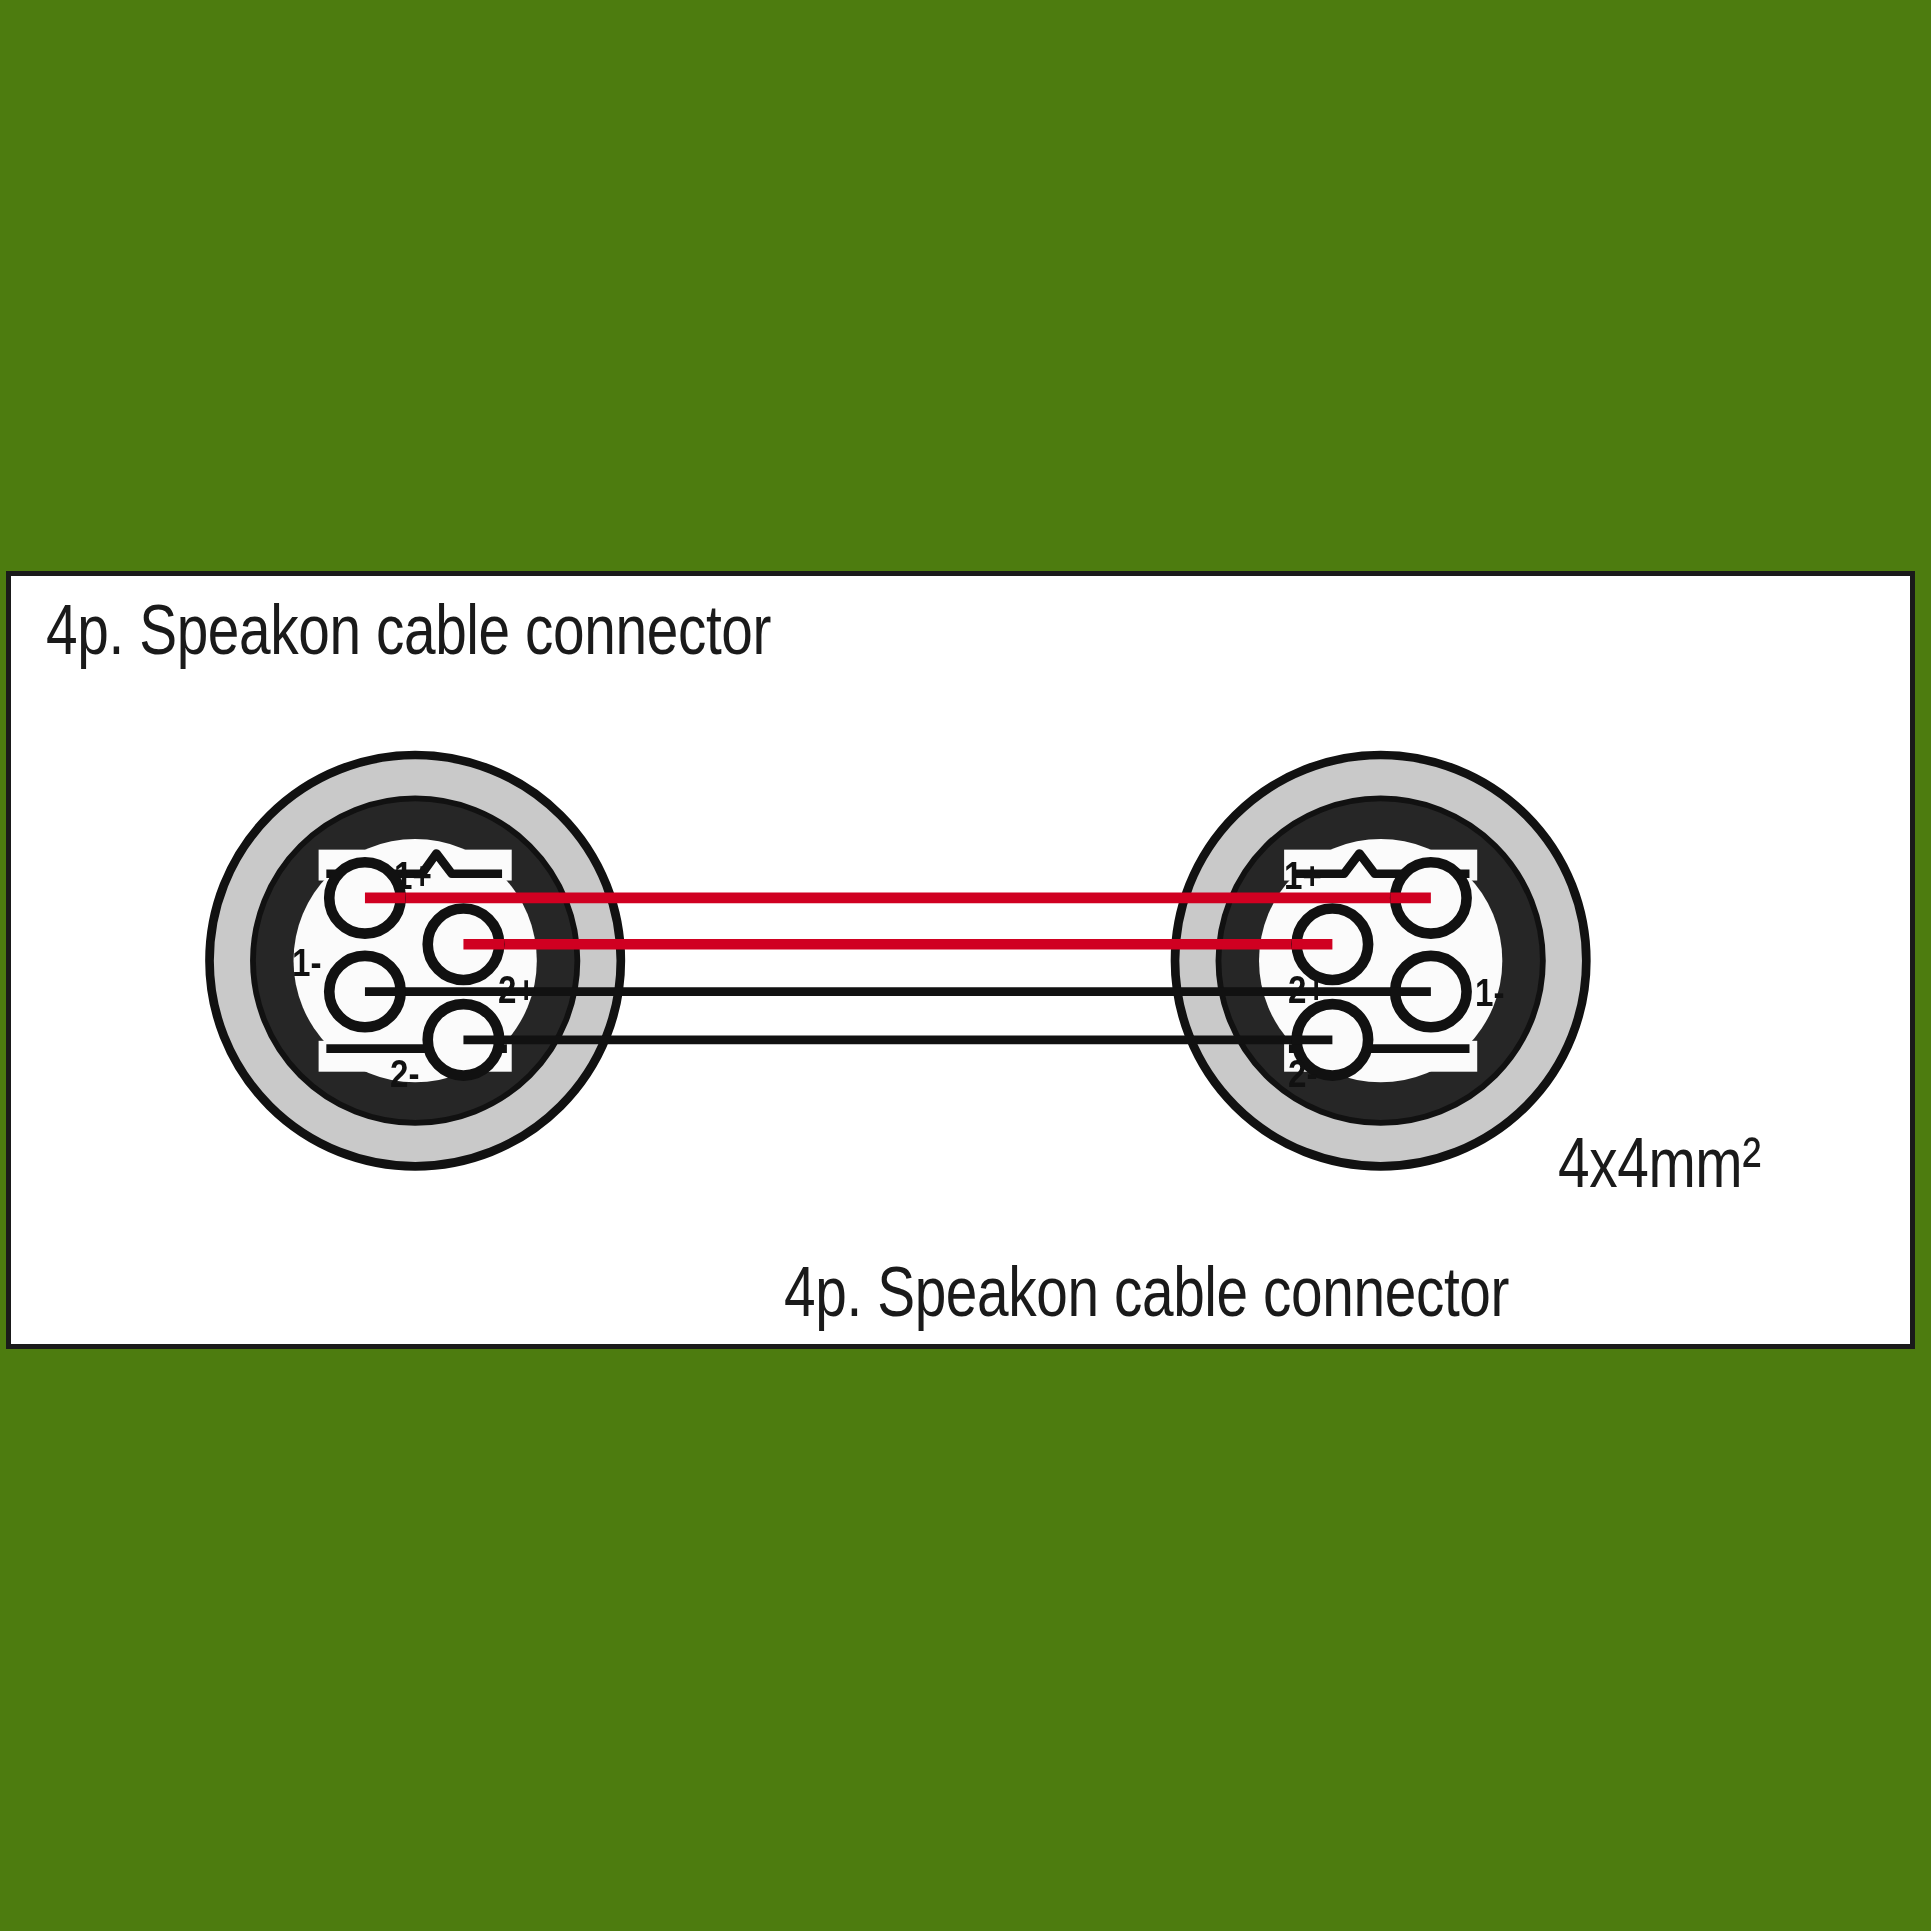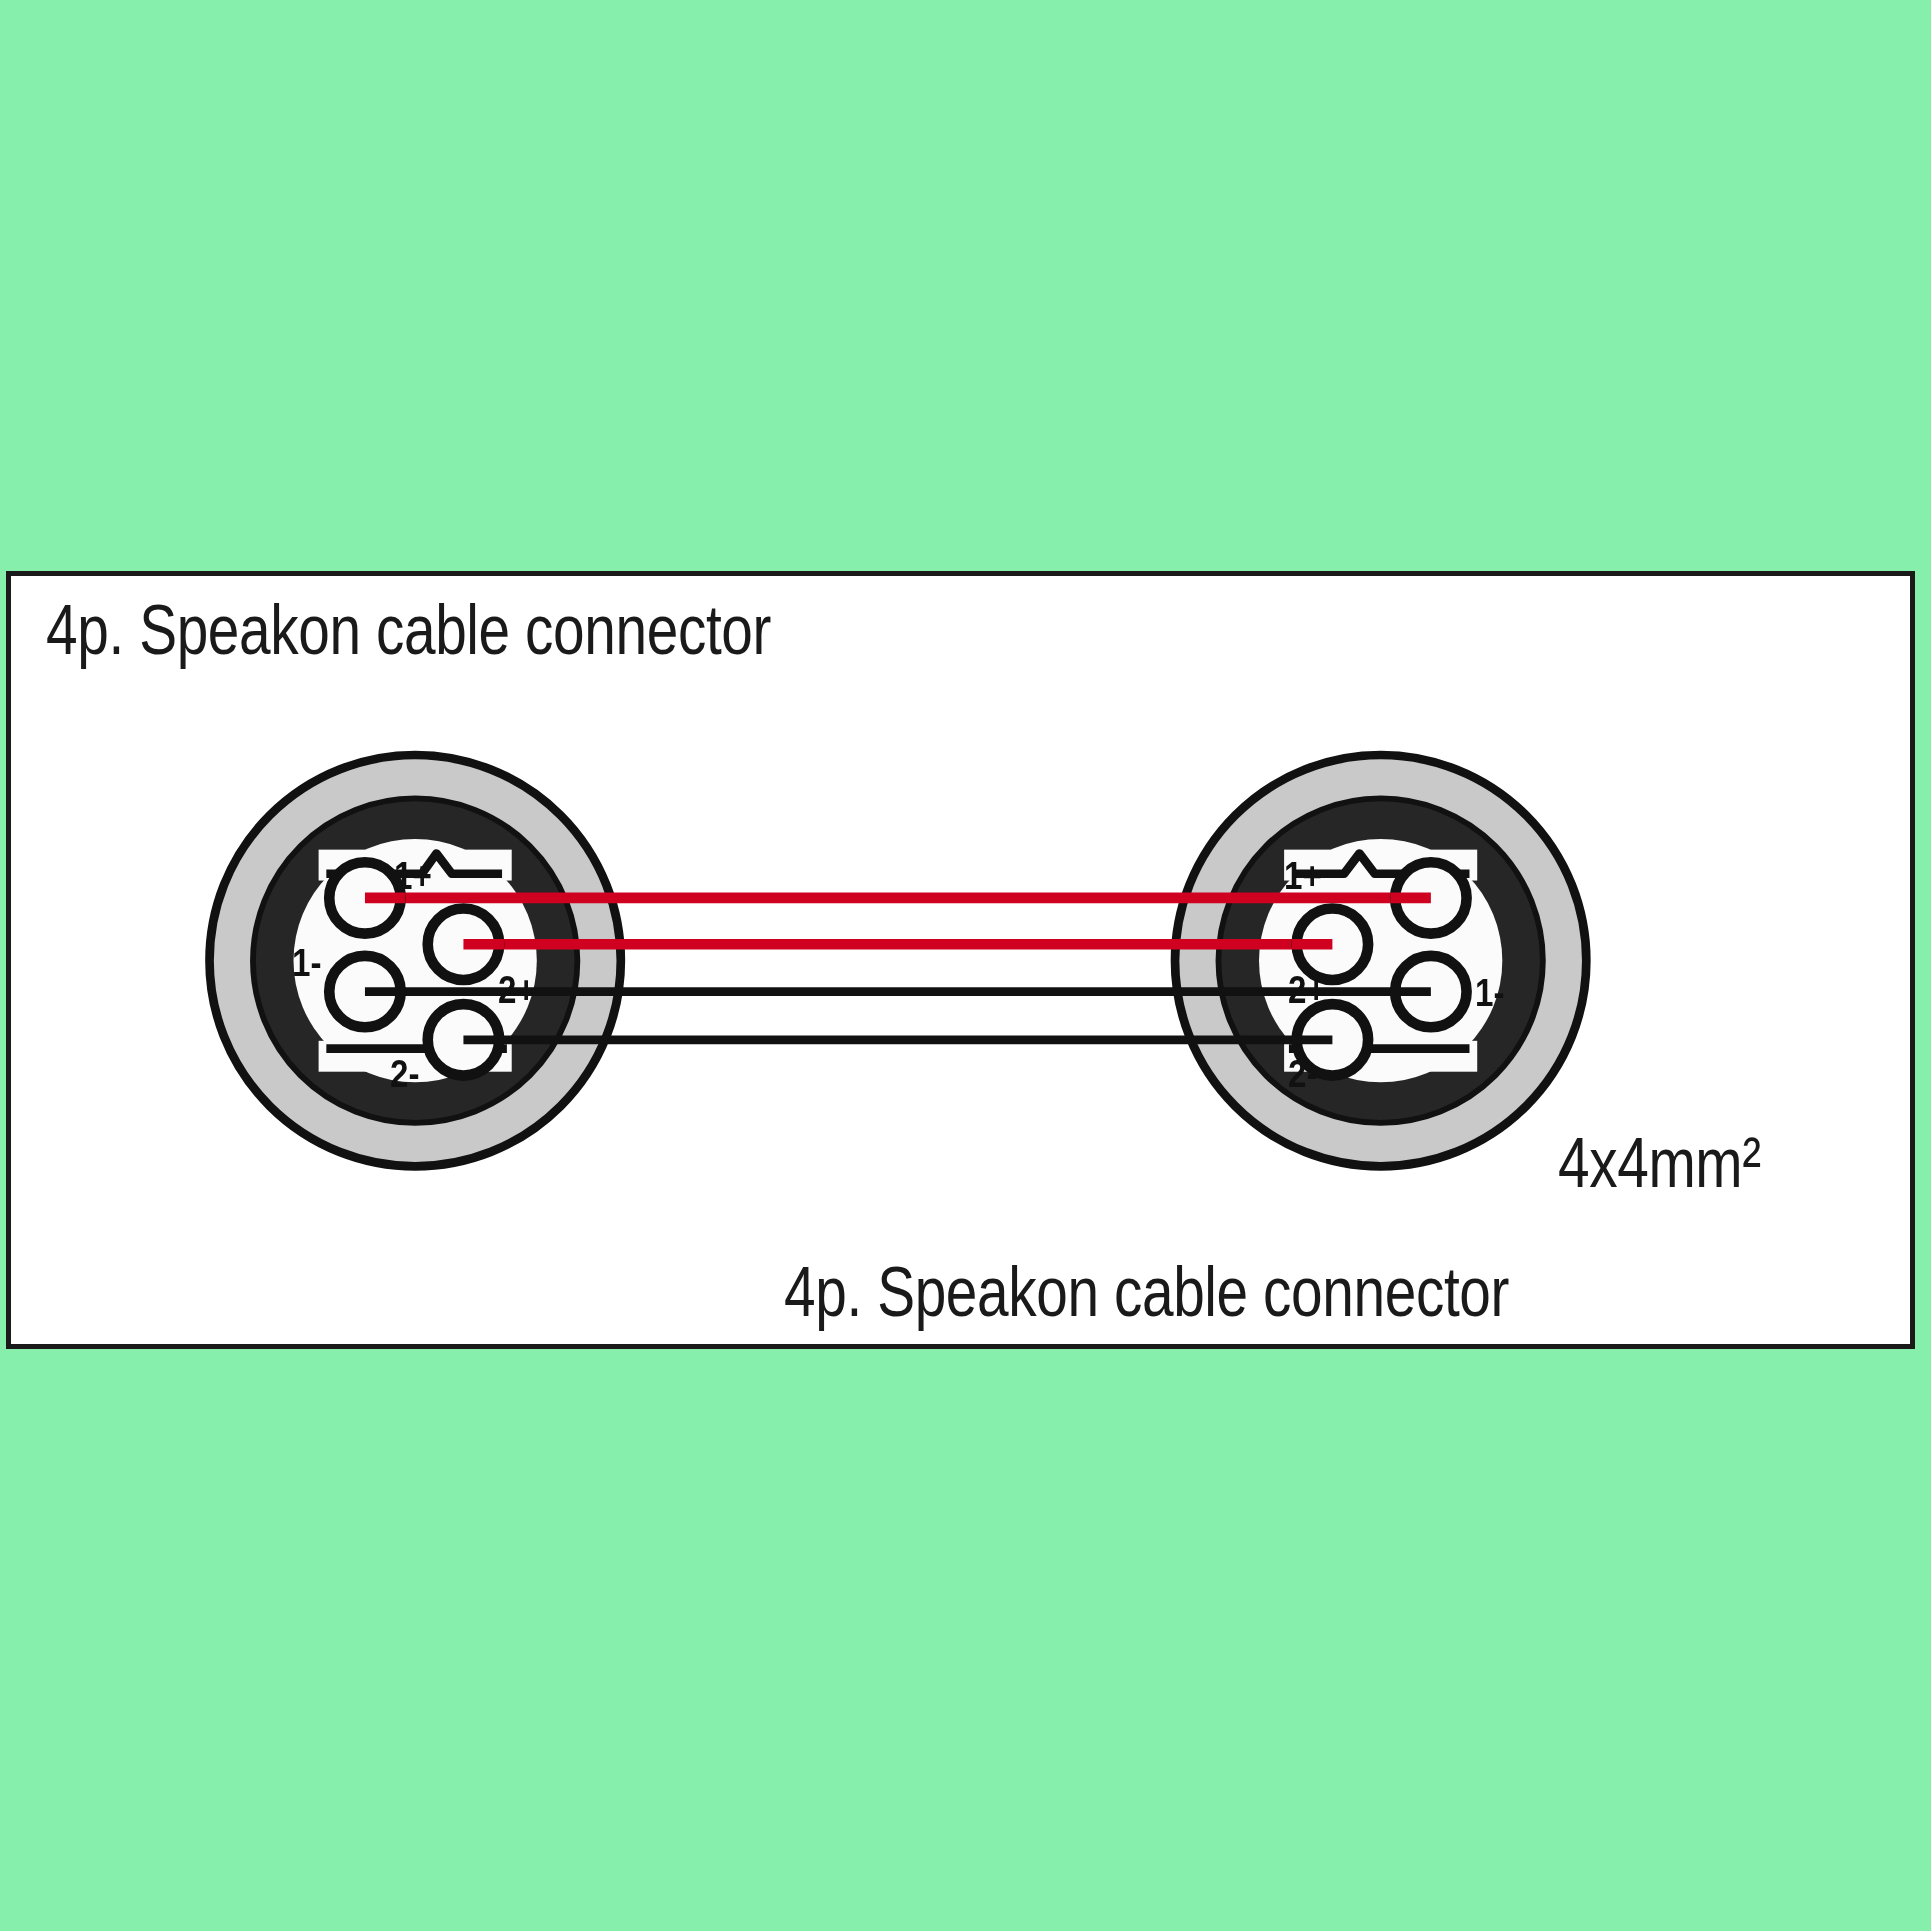--- a/index.html
+++ b/index.html
@@ -10,21 +10,21 @@
   body {
     width: 1931px;
     height: 1931px;
     overflow: hidden;
     font-family: "Liberation Sans", sans-serif;
   }
   #stage {
     position: relative;
     width: 1931px;
     height: 1931px;
-    background: #86efac;
+    background: #4d7c0f;
   }
   #diagram-frame {
     position: absolute;
     left: 5.8px;
     top: 571px;
     width: 1909px;
     height: 778px;
     border: 5.8px solid #1a1a1a;
     background: #ffffff;
     box-sizing: border-box;

